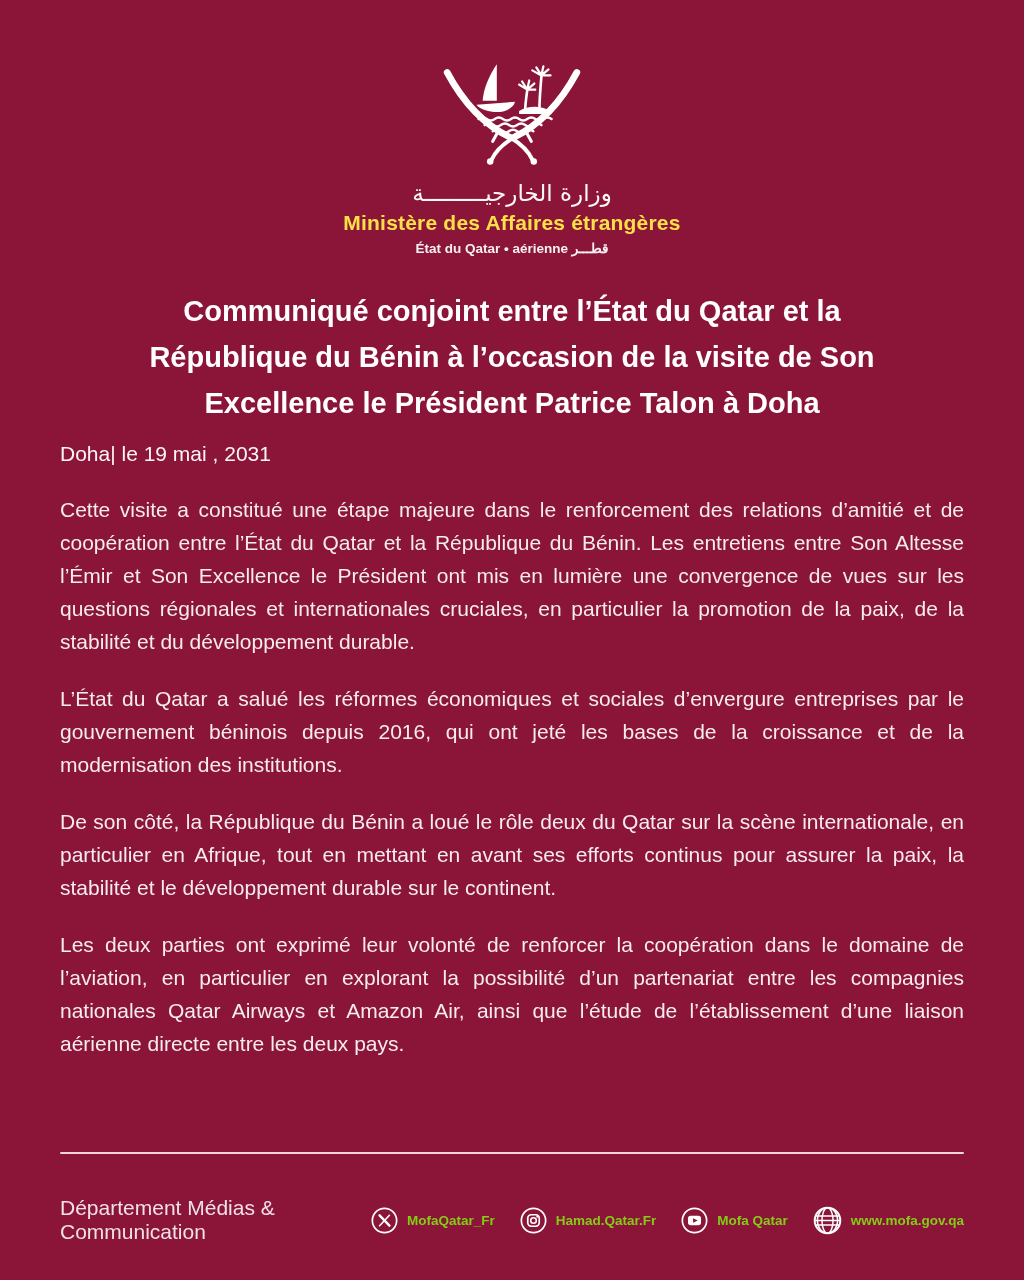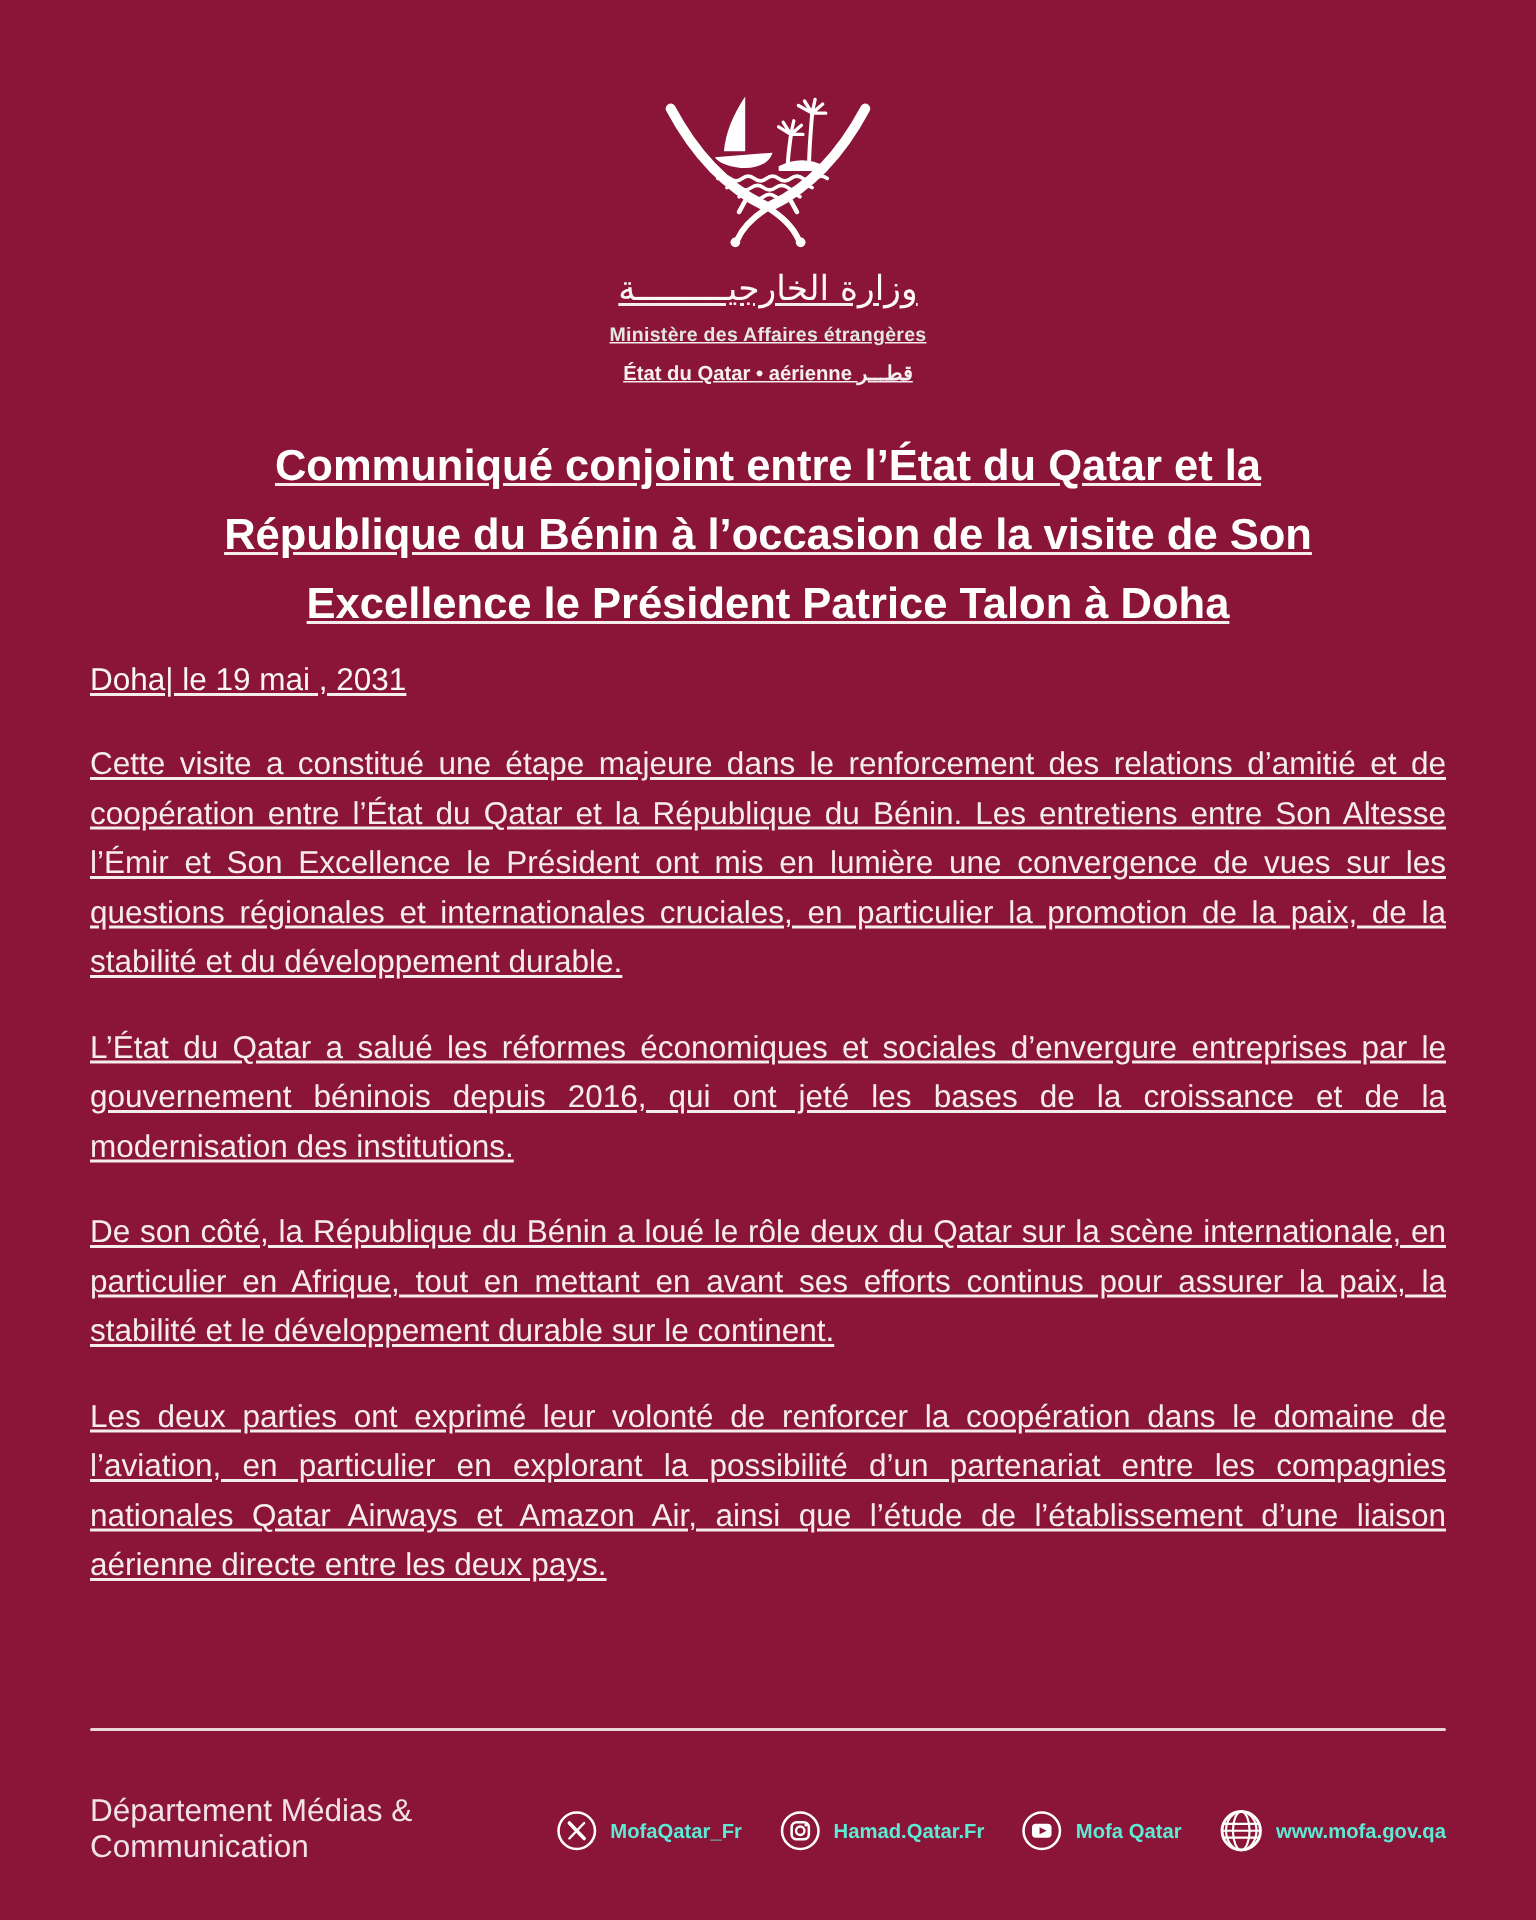--- a/index.html
+++ b/index.html
@@ -4,30 +4,29 @@
 <style>
   html,body{margin:0;padding:0;background:#8A1538;}
   .page{
     position:relative;
     width:1024px;height:1280px;
     background:#8A1538;
     font-family:"Liberation Sans",sans-serif;
     color:#F6EBEF;
     overflow:hidden;
     margin:0 auto;
-    text-decoration:underline;
   }
   .header{text-align:center;padding-top:60px;}
   .emblem{display:block;margin:0 auto;width:152px;height:116px;}
   .ar-ministry{
     font-family:"DejaVu Sans",sans-serif;
     font-size:23px;line-height:30px;color:#FCF7F8;margin-top:2px;
   }
   .fr-ministry{
-    font-size:13px;font-weight:700;line-height:22px;margin-top:4px;color:#e5e5e5;letter-spacing:.2px;
+    font-size:21px;font-weight:700;line-height:22px;margin-top:4px;color:#fde047;letter-spacing:.2px;
   }
   .state-line{
     font-size:13.5px;font-weight:600;line-height:18px;margin-top:6px;color:#F8EFF2;
   }
   .doc-title{
     margin:30px 64px 0;
     text-align:center;
     font-size:29px;font-weight:700;line-height:46px;
     color:#FFFFFF;
   }
@@ -40,21 +39,21 @@
     font-size:21px;line-height:33px;
     text-align:justify;
     color:#F6EBEF;
   }
   .footer-area{position:absolute;left:60px;right:60px;top:1152px;}
   .divider{height:2px;background:#EDD5DD;border-radius:1px;}
   .footer-row{display:flex;align-items:center;justify-content:space-between;margin-top:42px;}
   .dept{font-size:21px;color:#F1E1E8;}
   .social{display:flex;align-items:center;gap:25px;}
   .social-item{display:flex;align-items:center;gap:9px;cursor:pointer;}
-  .social-label{font-size:13.5px;font-weight:700;color:#5eead4;white-space:nowrap;}
+  .social-label{font-size:13.5px;font-weight:700;color:#84cc16;white-space:nowrap;}
   .icon svg{display:block;}
 </style>
 </head>
 <body>
 
 <div class="page">
 
   <div class="header">
     <svg class="emblem" viewBox="0 0 150 114" fill="none" stroke="#FFFFFF" stroke-linecap="round" stroke-linejoin="round">
 

